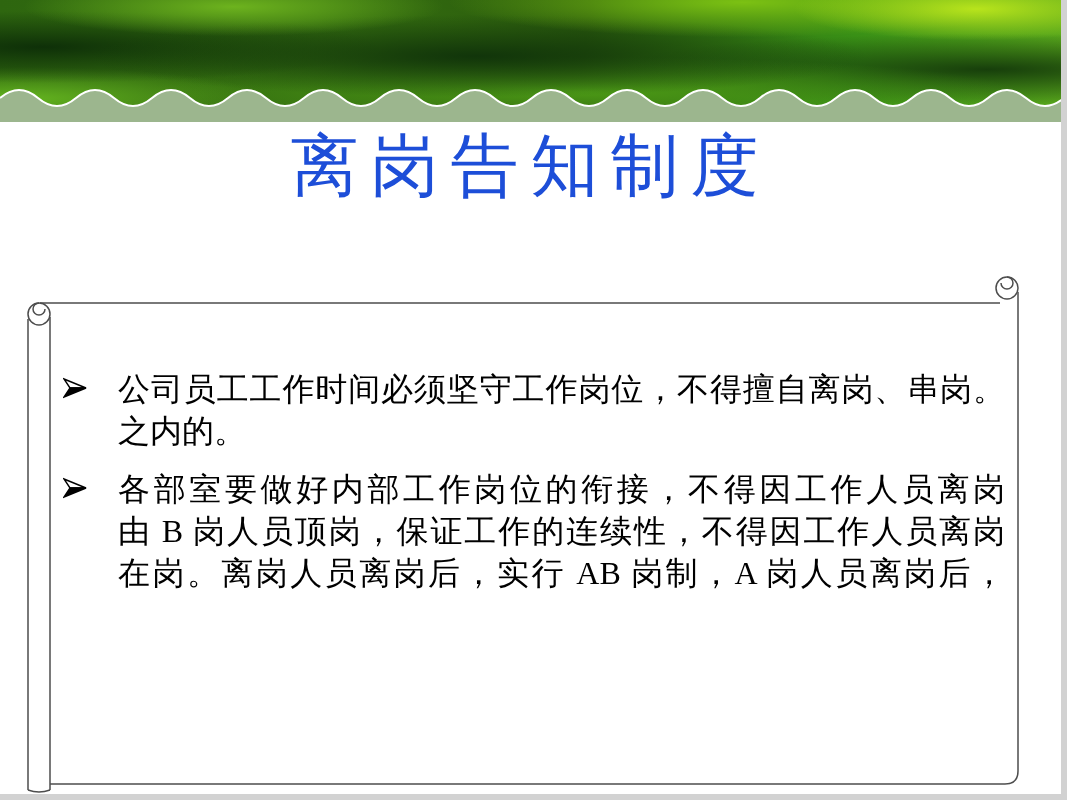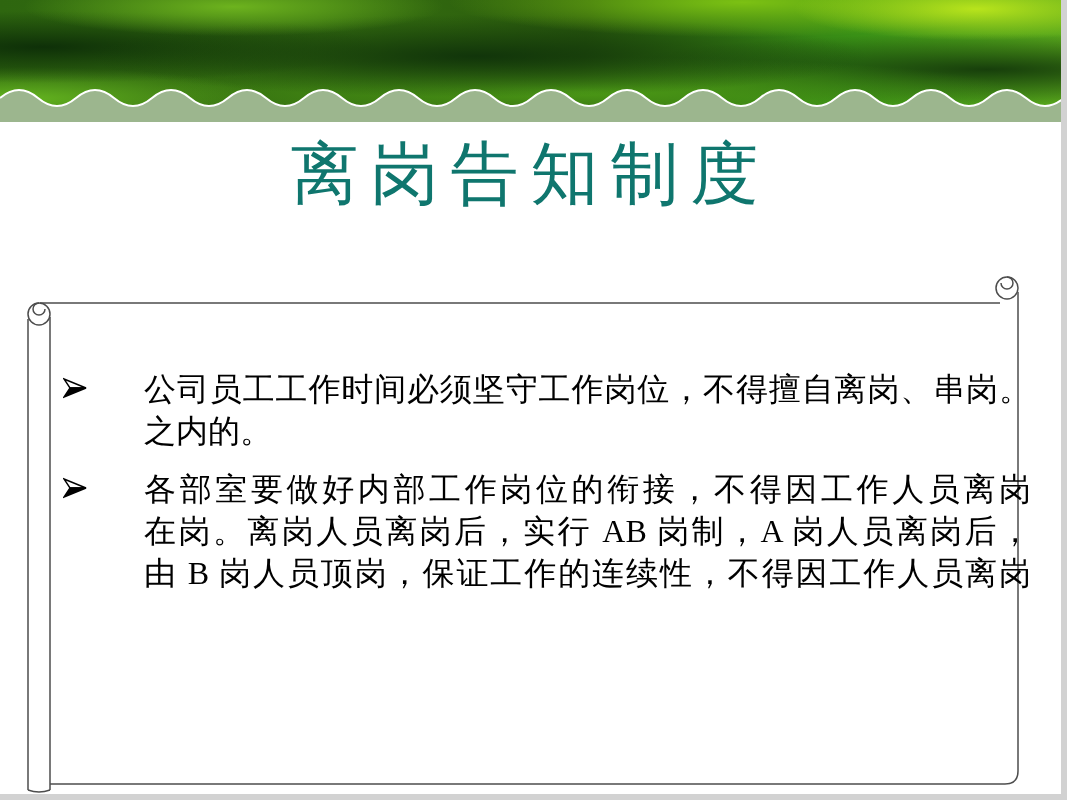--- a/index.html
+++ b/index.html
@@ -25,27 +25,27 @@
       radial-gradient(ellipse 350px 45px at 2% 88%,  #64b41f, rgba(100,180,31,0) 70%),
       radial-gradient(ellipse 620px 50px at 55% 82%, #4c9a16, rgba(76,154,22,0) 70%),
       radial-gradient(ellipse 500px 48px at 93% 62%, #173f0b, rgba(23,63,11,0) 75%),
       linear-gradient(96deg,#2e660f,#356f10 30%,#2a5a0d 55%,#399016 80%,#59a81c);
   }
   .wave-svg{position:absolute;left:0;top:84px;width:1067px;height:38px;display:block;}
   
   .title{
     position:absolute;left:0;top:126px;width:1061px;
     text-align:center;font-size:68px;line-height:80px;
-    letter-spacing:12px;color:#0f766e;white-space:nowrap;margin-top:8px;
+    letter-spacing:12px;color:#1d4ed8;white-space:nowrap;
   }
   
   .scroll-svg{position:absolute;left:0;top:0;width:1061px;height:794px;}
   
   .content{position:absolute;left:63px;top:368px;width:942px;color:#000;}
-  .bullet{display:flex;margin-bottom:16px;gap:26px;}
+  .bullet{display:flex;margin-bottom:16px;}
   .marker{flex:0 0 55px;}
   .marker svg{display:block;margin-top:8px;}
   .btext{flex:0 0 887px;width:887px;font-size:32px;}
   .line{height:42px;line-height:42px;white-space:nowrap;}
   .line.j{
     white-space:normal;text-align:justify;text-align-last:justify;
     text-justify:inter-ideograph;overflow:hidden;
   }
 </style>
 </head>
@@ -115,19 +115,19 @@
 
     <div class="bullet">
       <div class="marker">
         <svg width="24" height="24" viewBox="0 0 24 24">
           <polygon points="1,3 23,12 7,12" fill="#ffffff" stroke="#000" stroke-width="1.4"></polygon>
           <polygon points="7,12 23,12 1,21" fill="#000" stroke="#000" stroke-width="1.4"></polygon>
         </svg>
       </div>
       <div class="btext">
         <div class="line j">各部室要做好内部工作岗位的衔接，不得因工作人员离岗</div>
+        <div class="line j">由 B 岗人员顶岗，保证工作的连续性，不得因工作人员离岗</div>
         <div class="line j">在岗。离岗人员离岗后，实行 AB 岗制，A 岗人员离岗后，</div>
-        <div class="line j">由 B 岗人员顶岗，保证工作的连续性，不得因工作人员离岗</div>
       </div>
     </div>
 
   </div>
 </div>
 
 </body></html>

